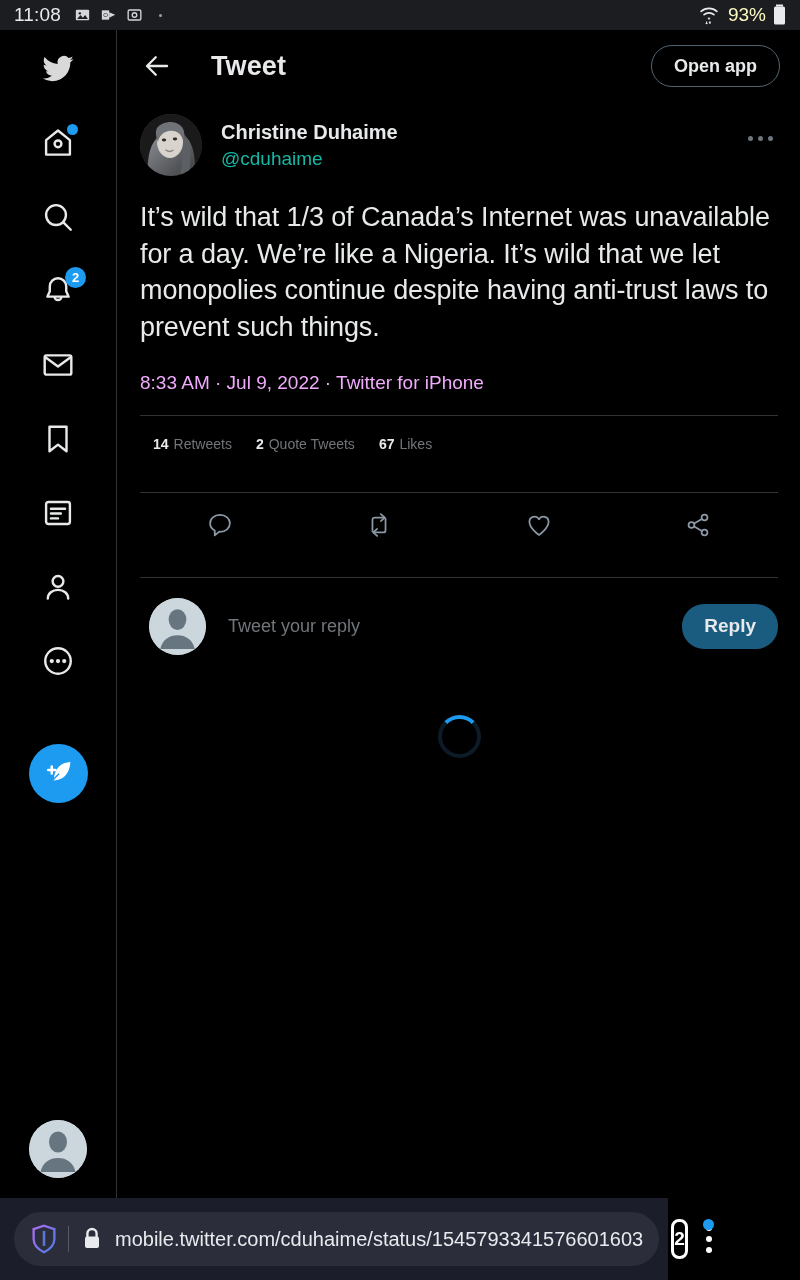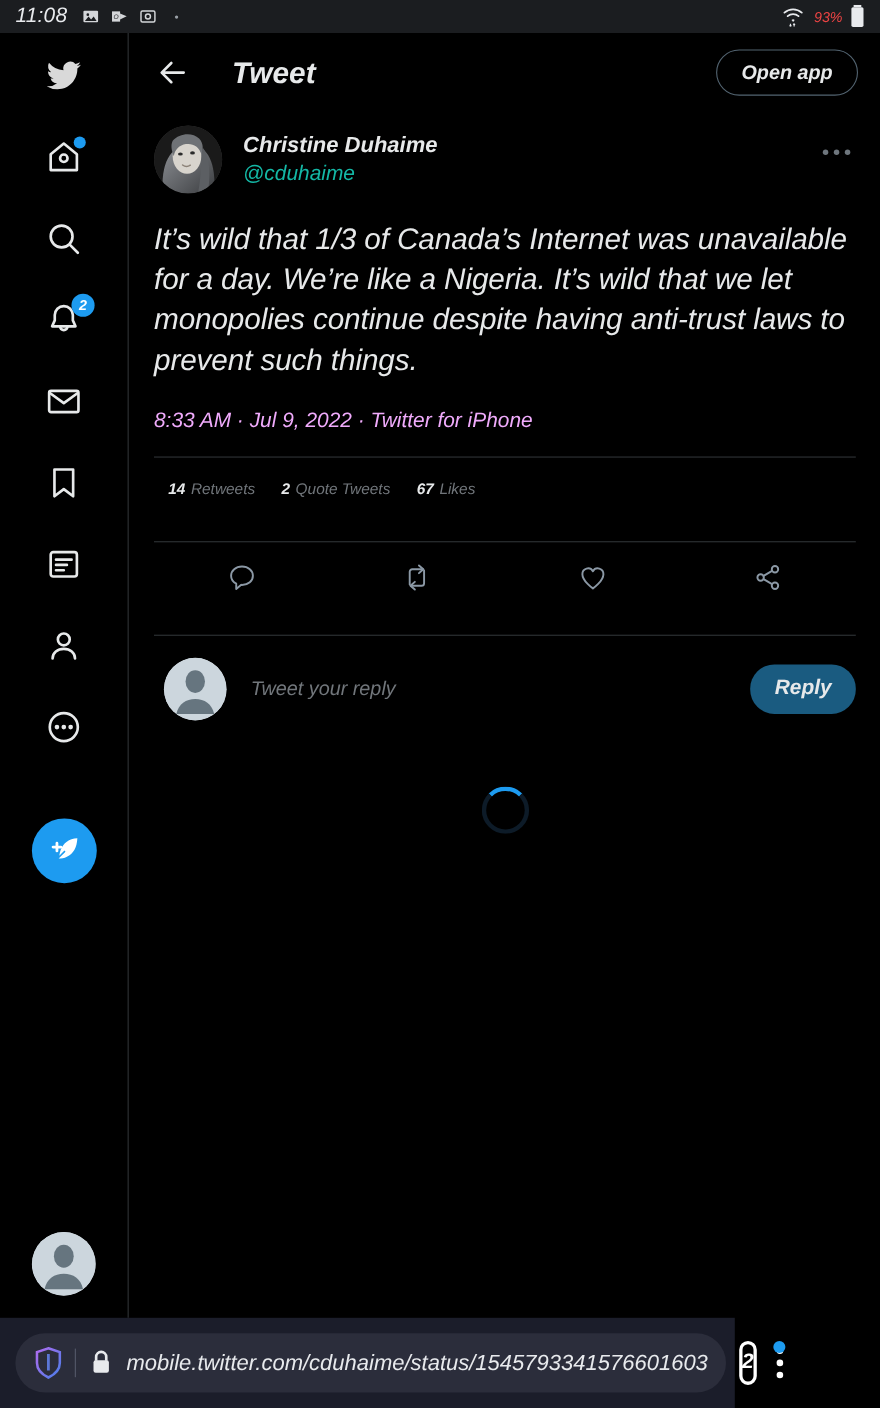--- a/index.html
+++ b/index.html
@@ -2,34 +2,34 @@
 <html><head>
 <meta charset="utf-8">
 <style>
   * { box-sizing: border-box; margin: 0; padding: 0; }
   html, body {
     width: 800px; height: 1280px;
     background: #000;
     font-family: "Liberation Sans", sans-serif;
     overflow: hidden;
   }
-  #app { position: relative; width: 800px; height: 1280px; background: #000; font-style: italic; }
+  #app { position: relative; width: 800px; height: 1280px; background: #000; }
 
   
   .statusbar {
     position: absolute; top: 0; left: 0; width: 800px; height: 30px;
     background: #1b1d20; display: flex; align-items: center;
     padding: 0 14px; color: #e8eaed;
   }
   .sb-clock { font-size: 19px; letter-spacing: .2px; color: #e8eaed; }
   .sb-left-icons { display: flex; align-items: center; gap: 9px; margin-left: 13px; }
   .sb-ico { width: 17px; height: 16px; display: block; }
   .sb-dot-tiny { width: 3px; height: 3px; background: #9aa0a6; border-radius: 50%; margin-left: 7px; }
   .sb-right { margin-left: auto; display: flex; align-items: center; gap: 7px; }
-  .sb-batt-txt { font-size: 13px; color: #ef4444; }
+  .sb-batt-txt { font-size: 19px; color: #fef9c3; }
 
   
   .page { position: absolute; top: 30px; left: 0; width: 800px; height: 1168px; background: #000; }
 
   
   .rail {
     position: absolute; top: 0; left: 0; width: 117px; height: 1168px;
     background: #000; border-right: 1px solid #2f3336;
   }
   .rail-item {

